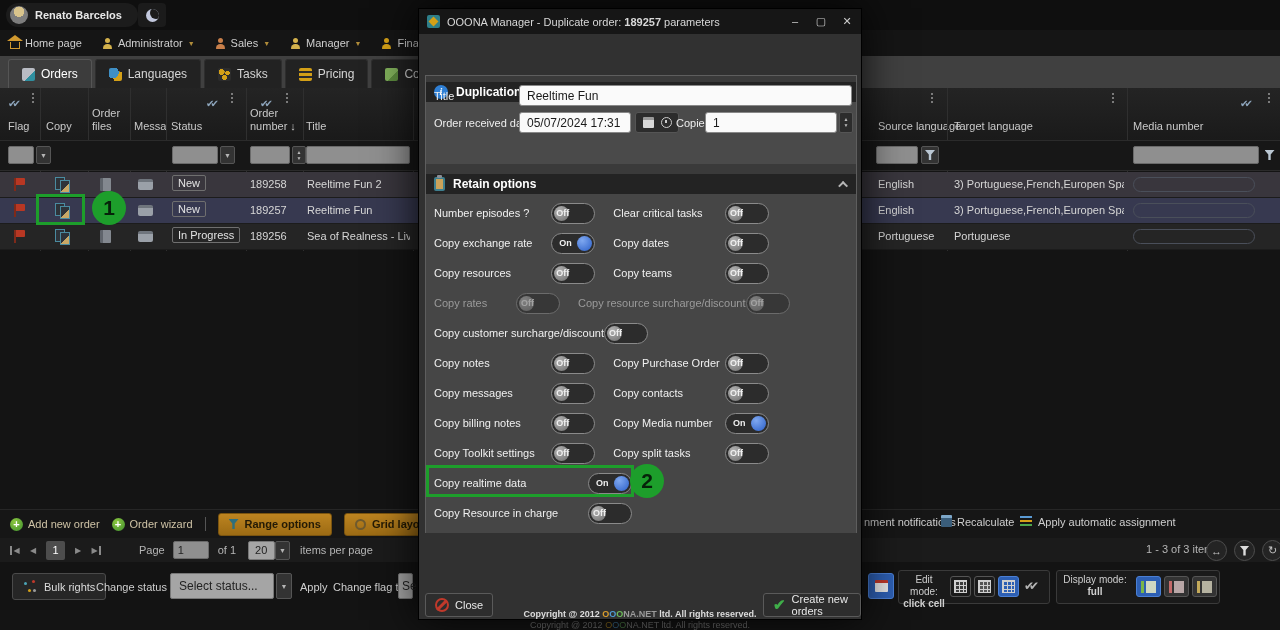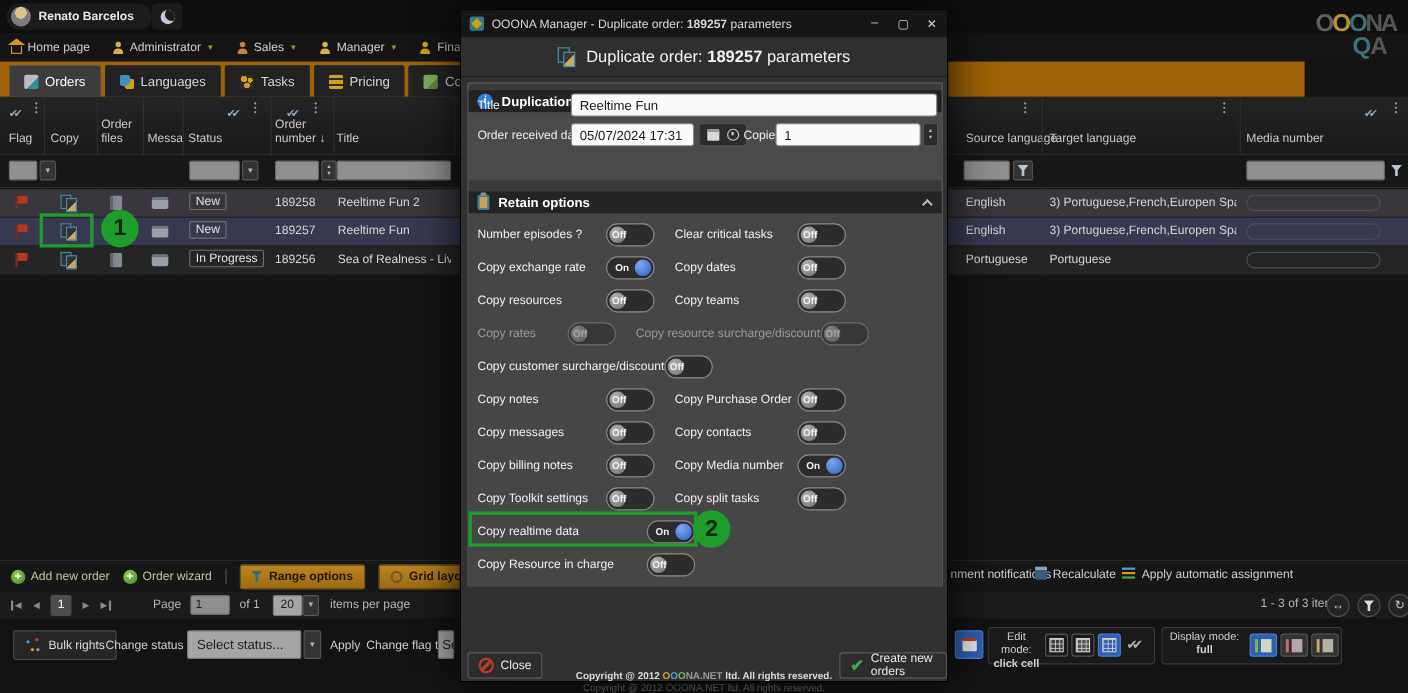--- a/index.html
+++ b/index.html
@@ -20,21 +20,21 @@
   .menubar{left:0;top:30px;width:1280px;height:26px;background:#151515;display:flex;align-items:center;gap:20px;padding-left:10px;font-size:11px;color:#cfcfcf}
   .mitem{display:flex;align-items:center;gap:5px;white-space:nowrap}
   .car{font-size:7px;color:#b08c3a;line-height:1}
   .car::before{content:"▼"}
   .home{width:10px;height:7px;border:1.5px solid #d1992f;border-top:none;position:relative;margin-top:4px}
   .home::before{content:"";position:absolute;left:-4px;top:-7px;border-left:8px solid transparent;border-right:8px solid transparent;border-bottom:6px solid #d1992f}
   .person{width:11px;height:11px;position:relative;display:inline-block}
   .person::before{content:"";position:absolute;left:3px;top:0;width:5px;height:5px;border-radius:50%;background:var(--pc,#c8a24a)}
   .person::after{content:"";position:absolute;left:1px;bottom:0;width:9px;height:5px;border-radius:5px 5px 1px 1px;background:var(--pc,#c8a24a)}
 
-  .tabbar{left:0;top:56px;width:1186px;height:32px;background:#a16207;display:flex;align-items:flex-end;padding-left:8px;gap:3px}
+  .tabbar{left:0;top:56px;width:1280px;height:32px;background:#404040;display:flex;align-items:flex-end;padding-left:8px;gap:3px}
   .tab{height:29px;display:flex;align-items:center;gap:6px;padding:0 13px;background:#222;border:1px solid #2e2e2e;border-bottom:none;border-radius:3px 3px 0 0;font-size:12px;color:#d5d5d5}
   .tab.active{background:#3c3c3c;border-color:#555;color:#fff}
   .ticon{width:13px;height:13px;border-radius:2px;display:inline-block}
   .ti-orders{background:linear-gradient(135deg,#b9bcc4 58%,#2f8fa0 58%)}
   .ti-lang{background:radial-gradient(circle at 30% 35%,#3f8fc4 0 46%,transparent 47%),radial-gradient(circle at 72% 68%,#d4a017 0 42%,transparent 43%)}
   .ti-tasks{background:radial-gradient(circle at 28% 30%,#d4a017 0 22%,transparent 23%),radial-gradient(circle at 72% 38%,#d4a017 0 18%,transparent 19%),radial-gradient(circle at 50% 74%,#d4a017 0 22%,transparent 23%),#2c2c2c}
   .ti-pricing{background:linear-gradient(#d4a017 0 3px,#2c2c2c 3px 5px,#d4a017 5px 8px,#2c2c2c 8px 10px,#d4a017 10px),radial-gradient(circle at 78% 22%,#3fae49 0 30%,transparent 31%)}
   .ti-cost{background:linear-gradient(135deg,#7fae5a 60%,#5c8a3e 60%)}
 
   
@@ -434,41 +434,31 @@
       <span class="bars r"></span>
     </span>
   <span class="a dtile" style="left:1192px;top:576px">
       <span class="bars y"></span>
     </span>
 
   <div class="a pagecopy">
     <span>Copyright @ 2012 </span><span style="color:#8a6a1e">O</span><span style="color:#3a6a8a">O</span><span style="color:#4a7a44">O</span><span style="color:#6f6f6f">NA.NET</span><span> ltd. All rights reserved.</span>
   </div>
 
-  <div class="a logo">
-    <span style="color:#5f5f5f">O</span><span style="color:#b5952e">O</span><span style="color:#3e6f7d">O</span><span style="color:#555">NA</span>
-    <span class="l2"><span style="color:#3e6f7d">Q</span><span style="color:#555">A</span></span>
-  </div>
 
   <div class="a modal">
     <div class="mtitle">
       <span class="appic"></span>
       <span class="mtxt">
         <span>OOONA Manager - Duplicate order: </span><b>189257</b><span> parameters</span>
       </span>
       <span class="winbtns">
         <span class="wb min"></span>
         <span class="wb max"></span>
         <span class="wb cls"></span>
-      </span>
-    </div>
-    <div class="mheader">
-      <span class="dup"></span>
-      <span class="mhead-t">
-        <span>Duplicate order: </span><b>189257</b><span> parameters</span>
       </span>
     </div>
 
     <div class="panel">
 
       <div class="sechdr" style="top:6px">
         <span class="info"></span>
         <span class="t">Duplication options</span>
         <span class="chev"></span>
       </div>

